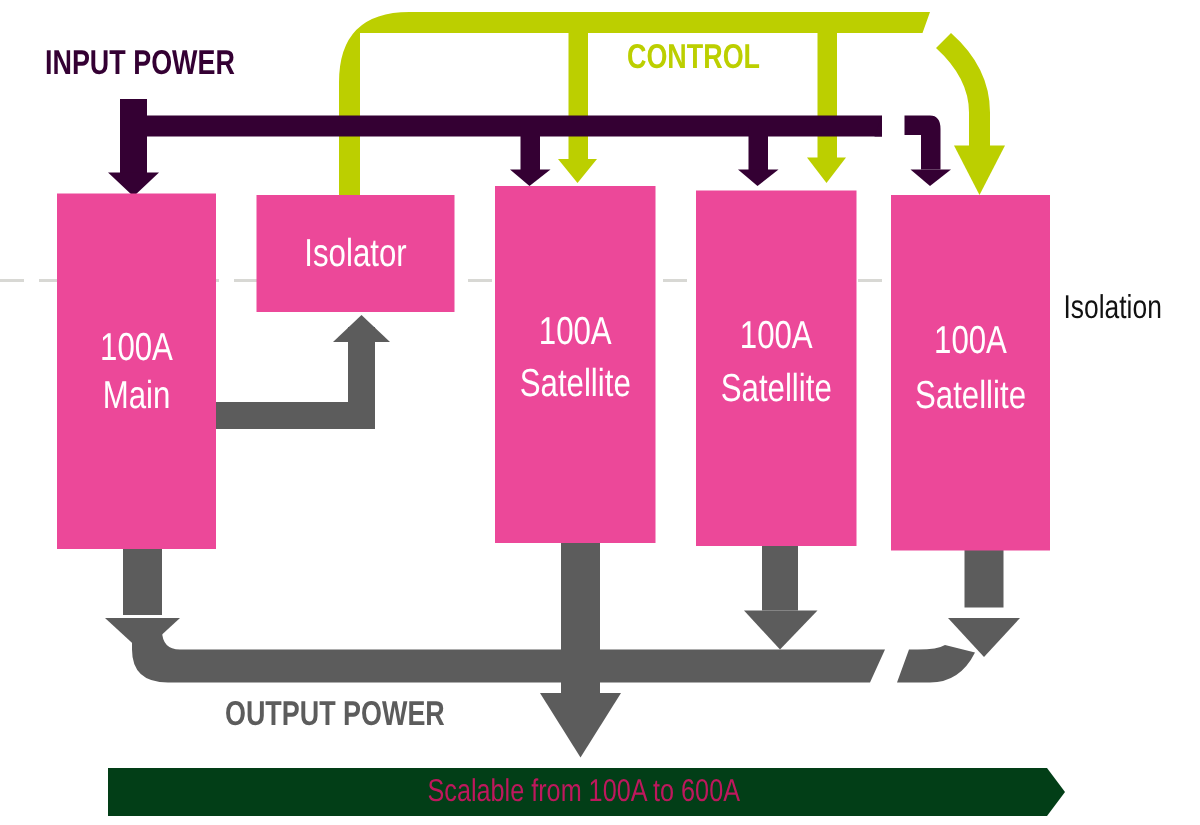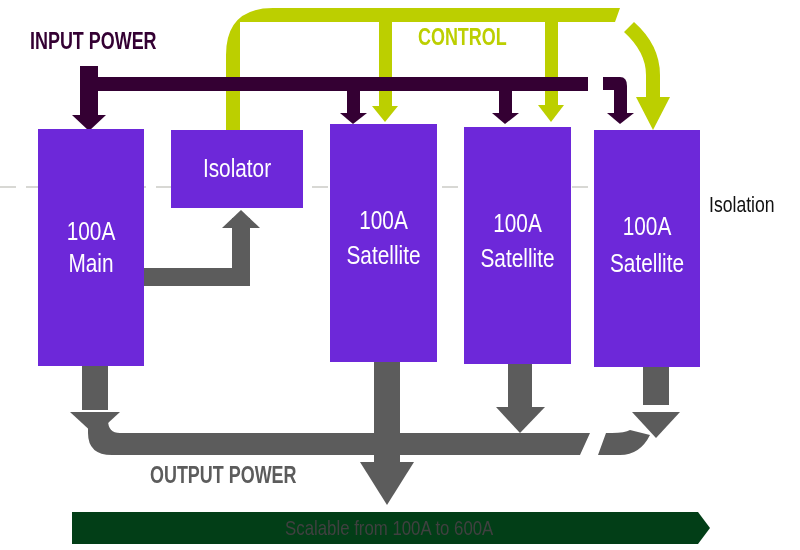--- a/index.html
+++ b/index.html
@@ -1,27 +1,27 @@
 <!DOCTYPE html>
 <html><head>
 <meta charset="utf-8">
 <style>
   html, body { margin: 0; padding: 0; background: #ffffff; }
   body { width: 800px; height: 550px; position: relative; overflow: hidden;
          font-family: "Liberation Sans", sans-serif; }
   svg { position: absolute; left: 0; top: 0; }
   .lbl { position: absolute; font-family: "Liberation Sans", sans-serif; font-weight: bold;
          transform: scaleX(0.78); transform-origin: left top; white-space: nowrap; }
-  .box { position: absolute; background: #6d28d9; color: #fff; text-align: center; }
+  .box { position: absolute; background: #ec4899; color: #fff; text-align: center; }
   .box .t { position: absolute; left: 0; right: 0; font-family: "Liberation Sans", sans-serif;
             font-size: 26px; line-height: 32px; transform: scaleX(0.8); }
   .iso { position: absolute; font-size: 22px; color: #111; transform: scaleX(0.8);
          transform-origin: left top; font-family: "Liberation Sans", sans-serif; }
   .banner-text { position: absolute; left: 72px; width: 635px; top: 512px; height: 32px;
-                 line-height: 32px; text-align: center; color: #404040; font-size: 21px; }
+                 line-height: 32px; text-align: center; color: #be185d; font-size: 21px; }
   .banner-text span { display: inline-block; transform: scaleX(0.8); }
 </style>
 </head>
 <body>
 
 <svg width="800" height="550" viewBox="0 0 800 550">
 
   <g fill="#bccf00">
     <path d="M226,130 L226,55 Q226,8 273,8 L620,8 L615,22 L240,22 Q240,22 240,55 L240,130 Z"></path>
     <rect x="379" y="8" width="13" height="100"></rect>

